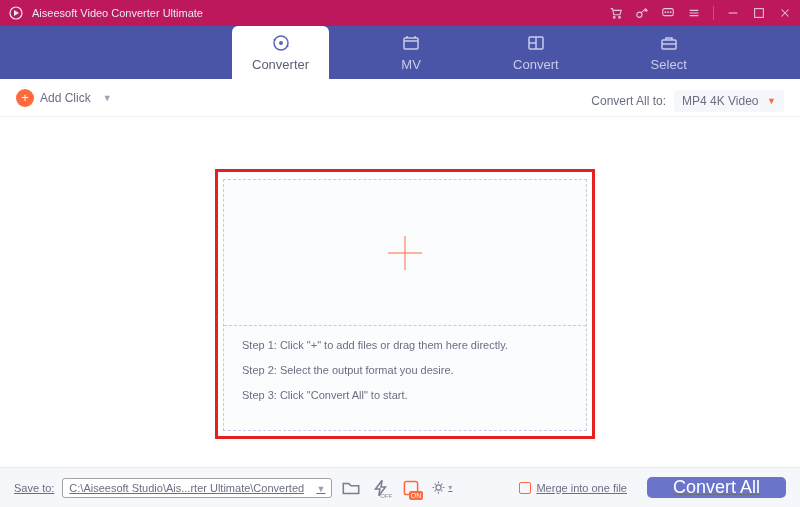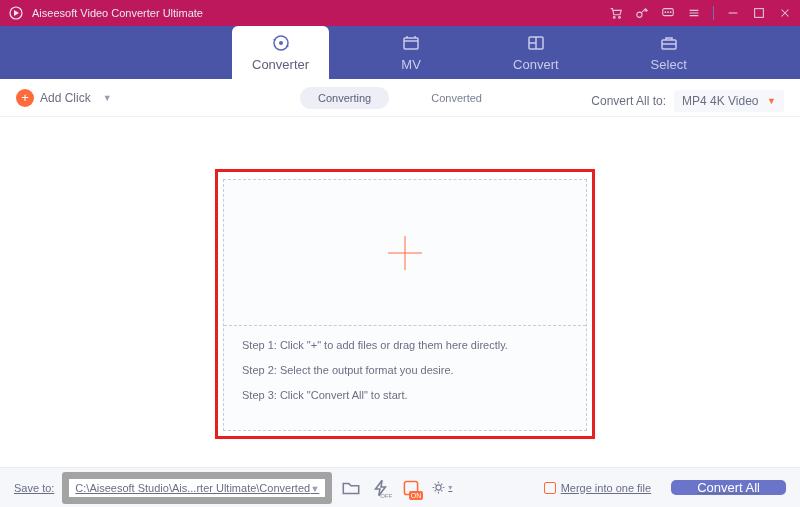--- a/index.html
+++ b/index.html
@@ -36,27 +36,27 @@
 .dropzone { position: absolute; left: 223px; top: 62px; width: 364px; height: 252px; border: 1px dashed #c3cbe0; background: #fbfcfe; }
 .dz-top { height: 145px; display: flex; align-items: center; justify-content: center; }
 .big-plus { width: 34px; height: 34px; position: relative; }
 .big-plus::before, .big-plus::after { content: ""; position: absolute; background: #ff6a3c; }
 .big-plus::before { left: 50%; top: 0; width: 1px; height: 34px; transform: translateX(-50%); }
 .big-plus::after { top: 50%; left: 0; height: 1px; width: 34px; transform: translateY(-50%); }
 .dz-sep { border-top: 1px dashed #c3cbe0; }
 .dz-steps { padding: 14px 18px; font-size: 11px; color: #6a6e82; line-height: 1; display: flex; flex-direction: column; gap: 14px; }
 
 .footer { height: 40px; background: #f6f7fb; border-top: 1px solid #e8eaf0; display: flex; align-items: center; padding: 0 14px; font-size: 11px; color: #6a6e82; gap: 8px; text-decoration: underline; }
-.path-box { display: flex; align-items: flex-end; background: #fff; border: 7px solid #a3a3a3; border-radius: 3px; padding: 3px 6px; width: 270px; cursor: pointer; }
+.path-box { display: flex; align-items: flex-end; background: #fff; border: 1px solid #a3a3a3; border-radius: 3px; padding: 3px 6px; width: 270px; cursor: pointer; }
 .path-box .dd { margin-left: auto; font-size: 9px; color: #9aa0b4; }
 .f-icon { width: 22px; height: 22px; display: flex; align-items: center; justify-content: center; cursor: pointer; border-radius: 3px; }
 .f-icon svg { stroke: #7a7e92; fill: none; stroke-width: 1.4; }
 .merge { display: flex; align-items: center; gap: 5px; margin-left: auto; margin-right: 12px; cursor: pointer; padding-left: 48px; }
 .merge .cb { width: 12px; height: 12px; border: 1.5px solid #ff6a3c; border-radius: 2px; }
-.convert-all-btn { background: #6a74c9; color: #fff; padding: 0 26px; border-radius: 5px; cursor: pointer; font-size: 13px; }
+.convert-all-btn { background: #6a74c9; color: #fff; padding: 0 26px; border-radius: 5px; cursor: pointer; font-size: 18px; }
 .hw-on { font-size: 7px; color: #fff; background: #ff6a3c; padding: 1px 2px; border-radius: 2px; position: absolute; bottom: -1px; right: -1px; }
 </style>
 </head>
 <body>
 
 <div class="titlebar">
   <span class="logo">
     <svg viewBox="0 0 16 16">
         <circle cx="8" cy="8" r="6"></circle>
         <path d="M6 5l5 3-5 3z" fill="#e6e8f4" stroke="none"></path>
@@ -145,24 +145,20 @@
       </span>
     <span>Select</span>
   </div>
 </div>
 
 <div class="toolbar" style="position:relative;">
   <div class="add-btn">
     <span class="plus-circ">+</span>
     <span>Add Click</span>
     <span class="chev">▼</span>
-  </div>
-  <div class="seg">
-    <div class="seg-btn active">Converting</div>
-    <div class="seg-btn">Converted</div>
   </div>
   <div class="spacer"></div>
   <div class="convert-to">
     <span>Convert All to:</span>
     <div class="fmt-select">
       <span>MP4 4K Video</span>
       <span class="dd">▼</span>
     </div>
   </div>
 </div>

